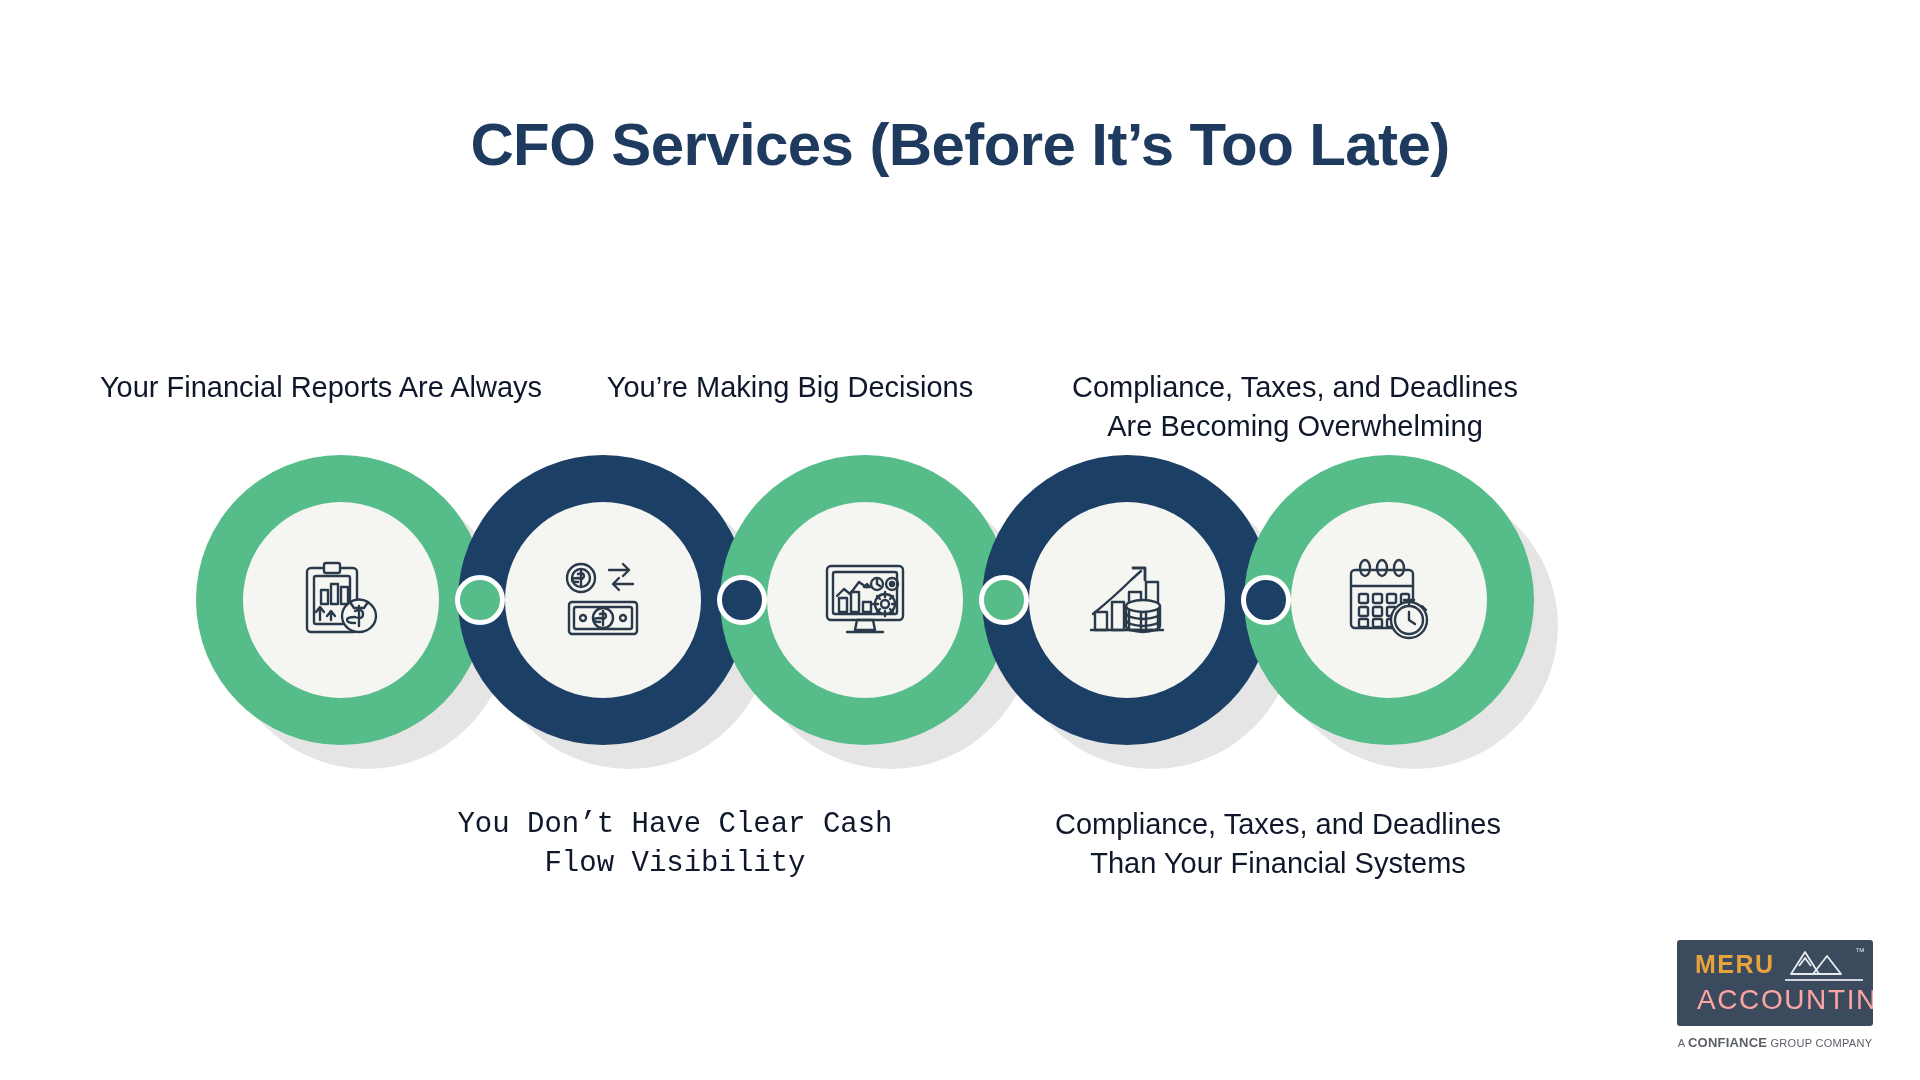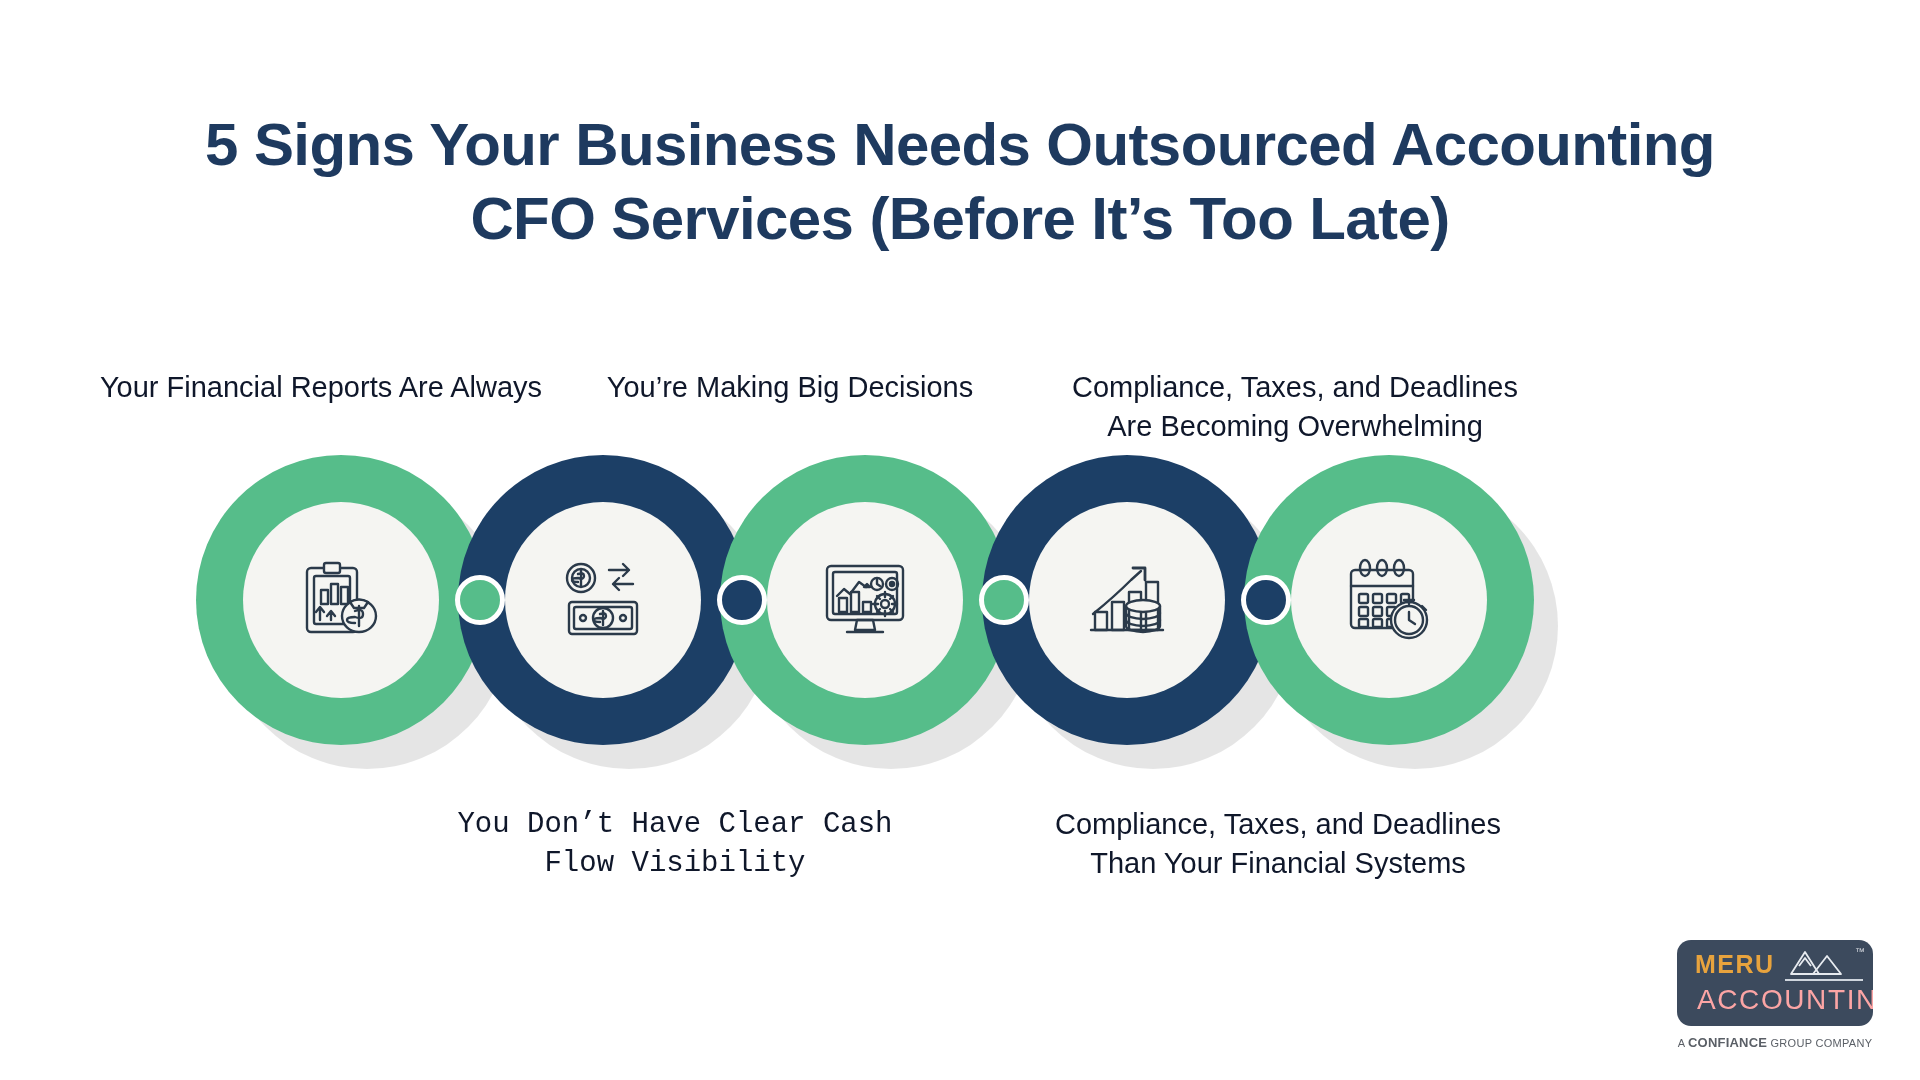--- a/index.html
+++ b/index.html
@@ -103,21 +103,21 @@
 
   
   .logo-wrap {
     position: absolute;
     left: 1677px;
     top: 940px;
     width: 196px;
   }
   .logo-card {
     background: #3c4a5d;
-    border-radius: 14px;
+    border-radius: 3px;
     height: 86px;
     position: relative;
     overflow: hidden;
   }
   .logo-meru {
     position: absolute;
     left: 18px;
     top: 10px;
     color: #e8a33d;
     font-weight: 700;
@@ -160,21 +160,20 @@
     font-size: 11px;
     letter-spacing: 0.3px;
     white-space: nowrap;
   }
   .logo-tagline .cf { font-weight: 700; font-size: 13px; letter-spacing: 0.2px; }
 </style>
 </head>
 <body>
 
 <div class="title-block">
-  <div class="title-line">5 Signs Your Business Needs Outsourced Accounting</div>
   <div class="title-line">CFO Services (Before It’s Too Late)</div>
 </div>
 
 <div class="caption top" style="left:86px;">
   <div>Your Financial Reports Are Always</div>
 </div>
 <div class="caption top" style="left:555px;">
   <div>You’re Making Big Decisions</div>
 </div>
 <div class="caption top" style="left:1060px;">

